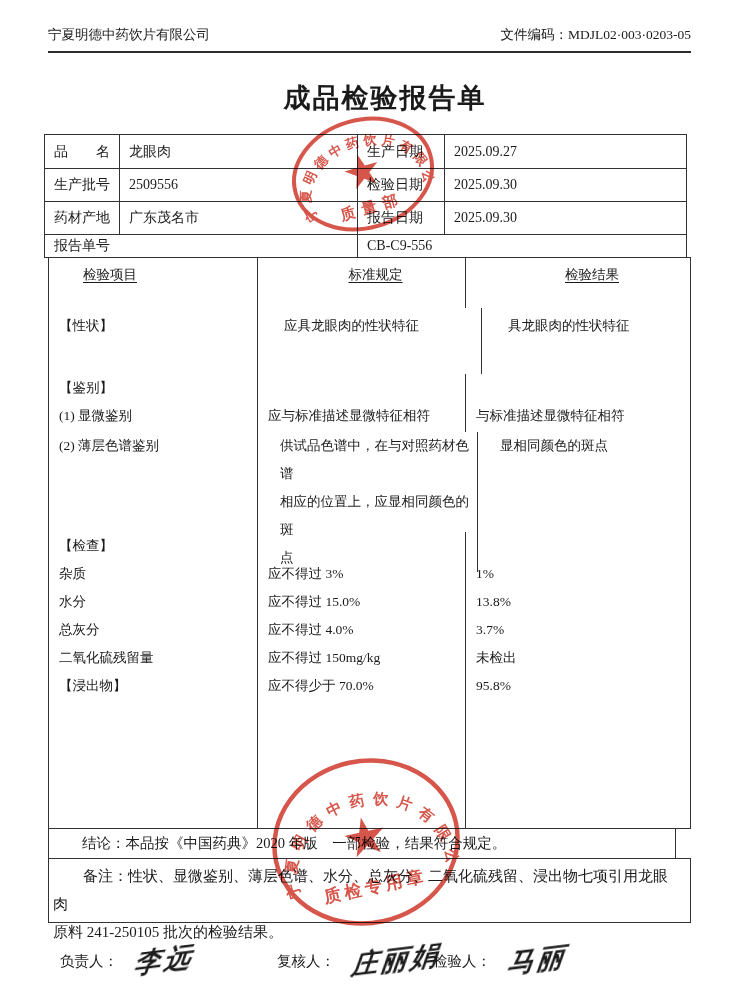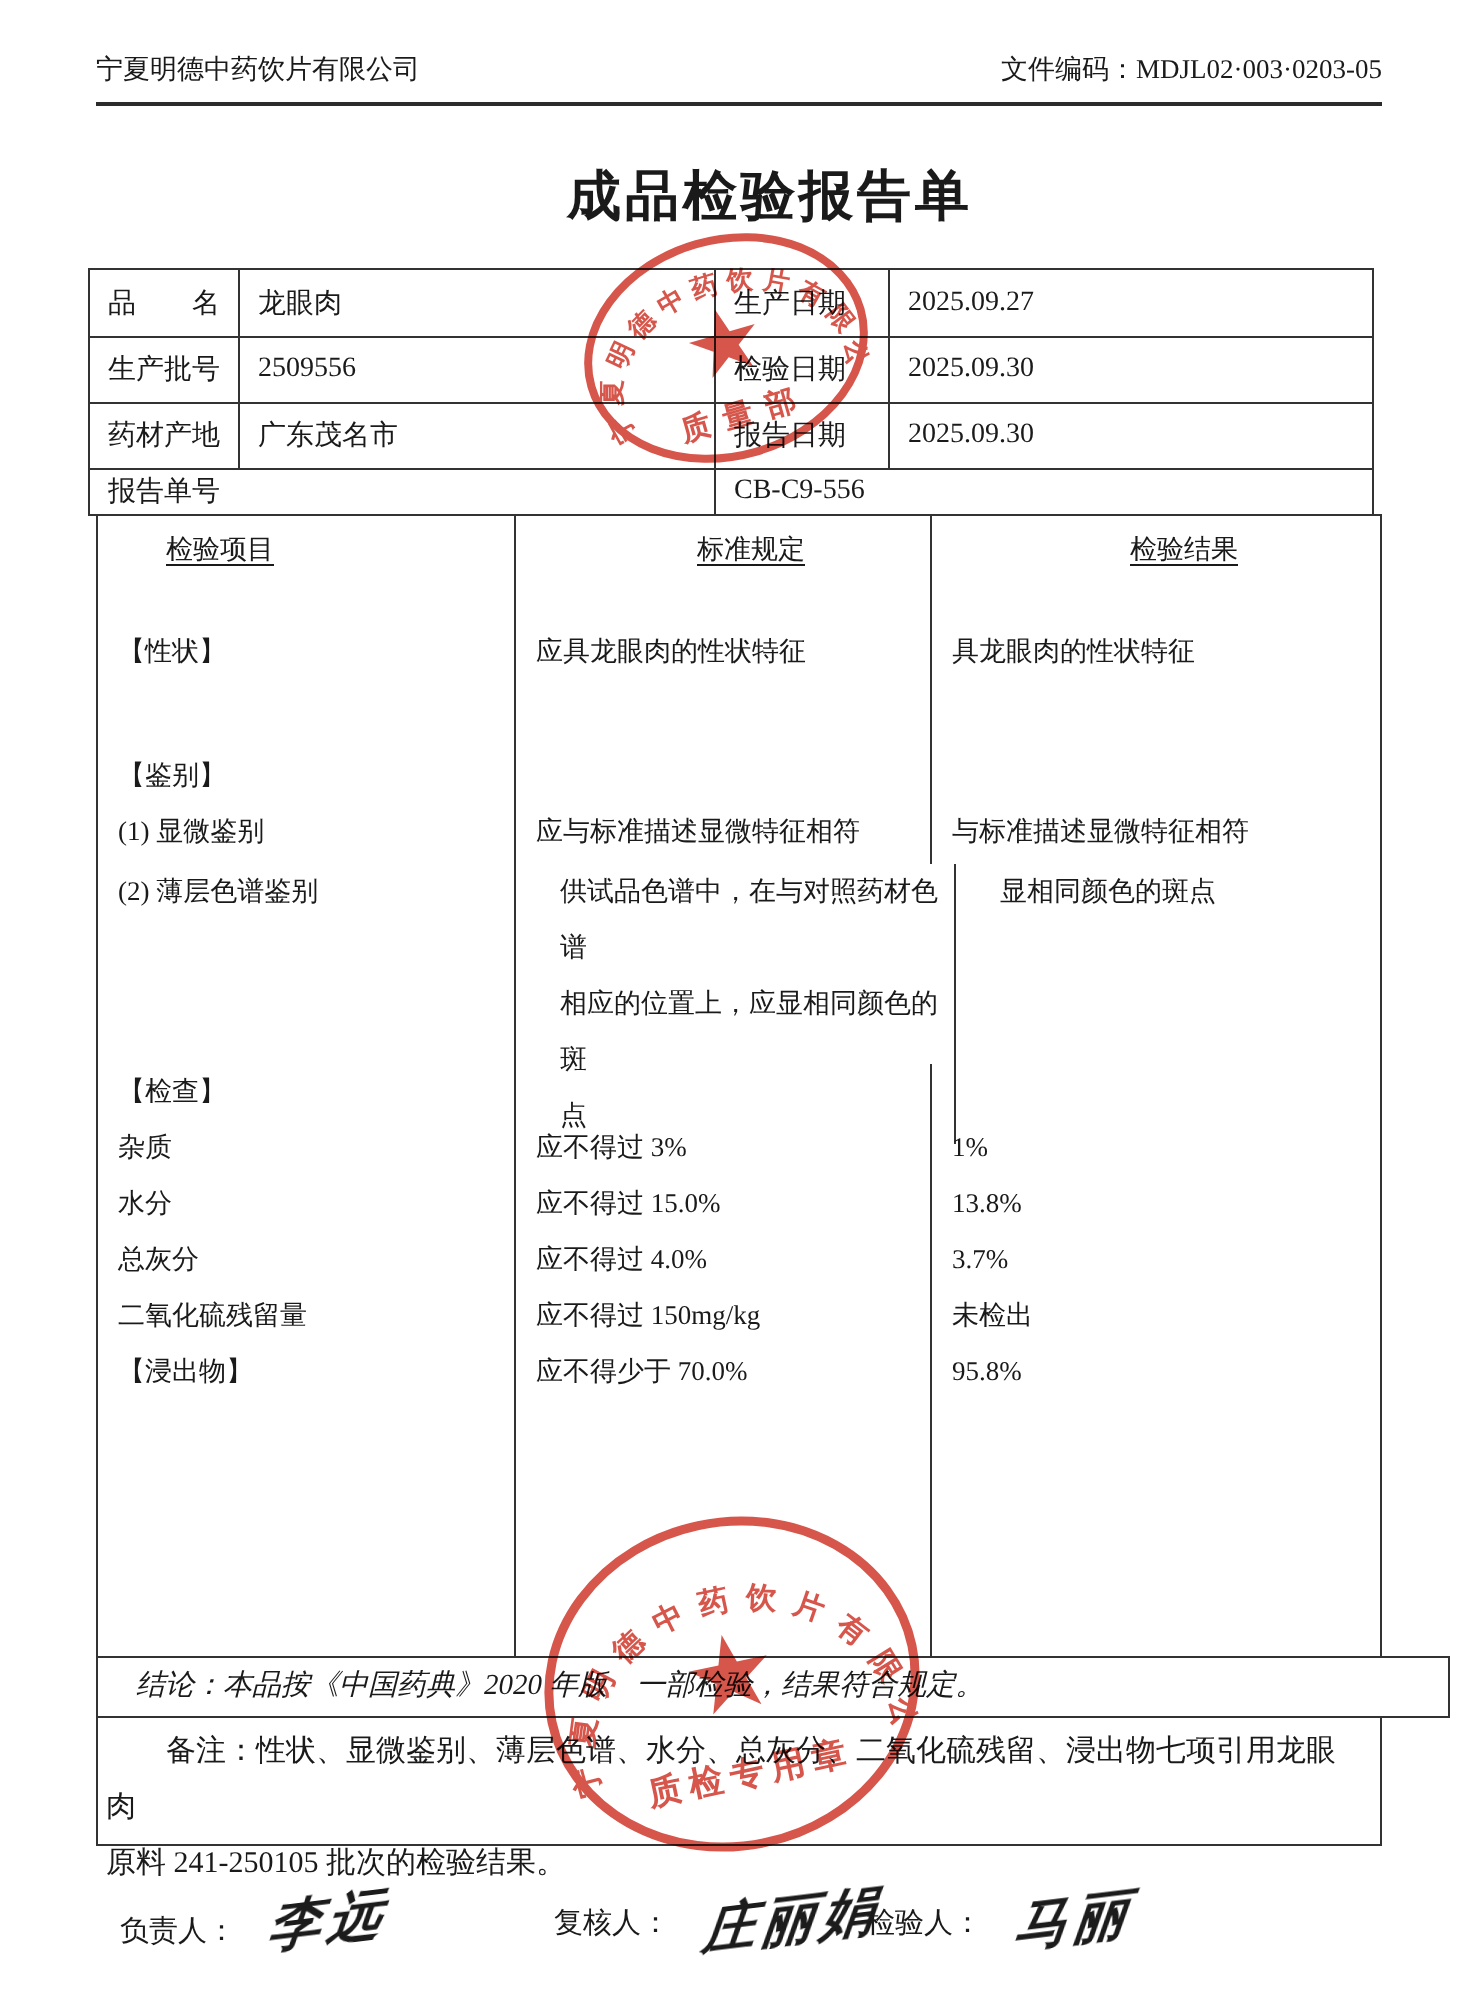--- a/index.html
+++ b/index.html
@@ -32,37 +32,37 @@
   
   .main-table { position:absolute; left:48px; top:257px; width:643px; height:572px;
     border:1px solid #333; display:flex; flex-direction:column; }
   .mrow { display:grid; grid-template-columns:209px 208px 1fr; flex-shrink:0; }
   .mrow .mc { font-size:13.5px; line-height:28px; padding:0 6px 0 10px; }
   .mrow .mc1, .mrow .mc2 { border-right:1px solid #333; }
   .mrow-fill { flex:1 1 auto; }
   .mhead .mc { padding-top:7px; line-height:20px; }
   .mhead .mc2, .mhead .mc3 { text-align:center; }
   .mhead u { text-decoration:underline; text-underline-offset:3px;margin-left:24px; }
-  .h-head { height:50px; } .h-xz { height:66px; } .h-jb { height:28px; }
+  .h-head { height:50px; } .h-xz { height:66px;gap:16px; } .h-jb { height:28px; }
   .h-xw { height:30px; } .h-bc { height:100px;gap:12px; } .h-std { height:28px; }
   .r-xz .mc { padding-top:4px; }
   .pre { white-space:pre-wrap; line-height:29px; }
 
   
-  .conclusion { position:absolute; left:48px; top:828px; width:677px; height:31px;
-    border:1px solid #333; font-size:14.5px; line-height:29px; padding-left:19px;font-style:italic; }
+  .conclusion { position:absolute; left:48px; top:828px; width:628px; height:31px;
+    border:1px solid #333; font-size:14.5px; line-height:29px; padding-left:33px; }
   .remarks { position:absolute; left:48px; top:858px; width:643px; height:65px;
     border:1px solid #333; font-size:15px; line-height:28px; padding:3px 8px 0 4px;
     text-indent:2em; }
   .remarks .pretext { white-space:pre-wrap; }
 
   
   .signatures { position:absolute; left:48px; top:940px; width:660px; height:55px; font-size:14.5px; }
   .sig-group { position:absolute; top:12px; display:flex; align-items:flex-start; }
-  .sig-g1 { left:12px;align-items:center; } .sig-g2 { left:229px; } .sig-g3 { left:385px; }
+  .sig-g1 { left:12px; } .sig-g2 { left:229px; } .sig-g3 { left:385px; }
   .sig-name { display:inline-block; font-size:27px; font-style:italic; font-weight:600;
     margin-left:16px; margin-top:-10px; transform:rotate(-7deg) skewX(-14deg);
     letter-spacing:3px; color:#1c1c1c; filter:blur(.2px); }
 
   
   .stamp { position:absolute; pointer-events:none; mix-blend-mode:multiply; opacity:.85; }
   .stamp-top { left:283px; top:110px; }
   .stamp-bottom { left:268px; top:756px; }
 </style>
 </head>

